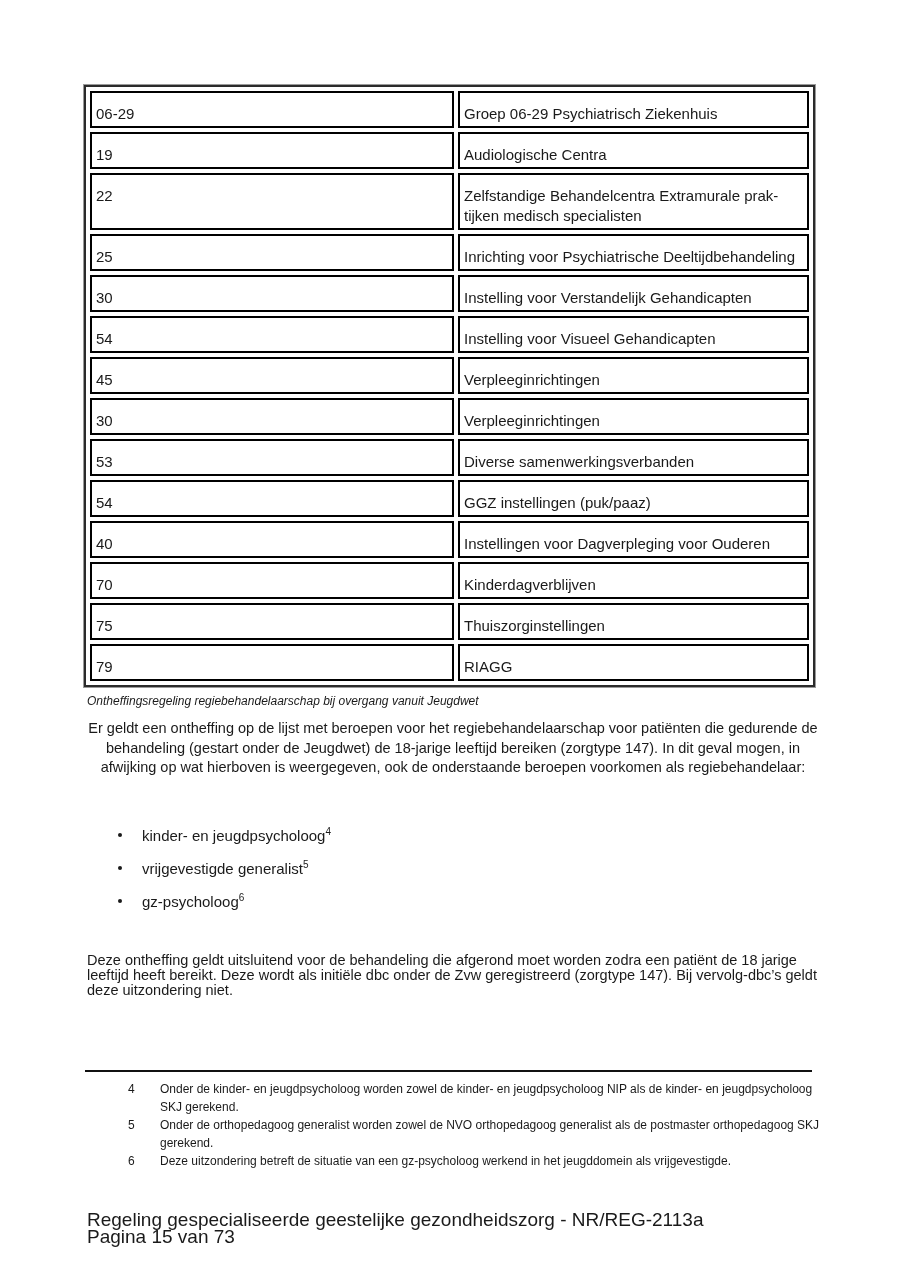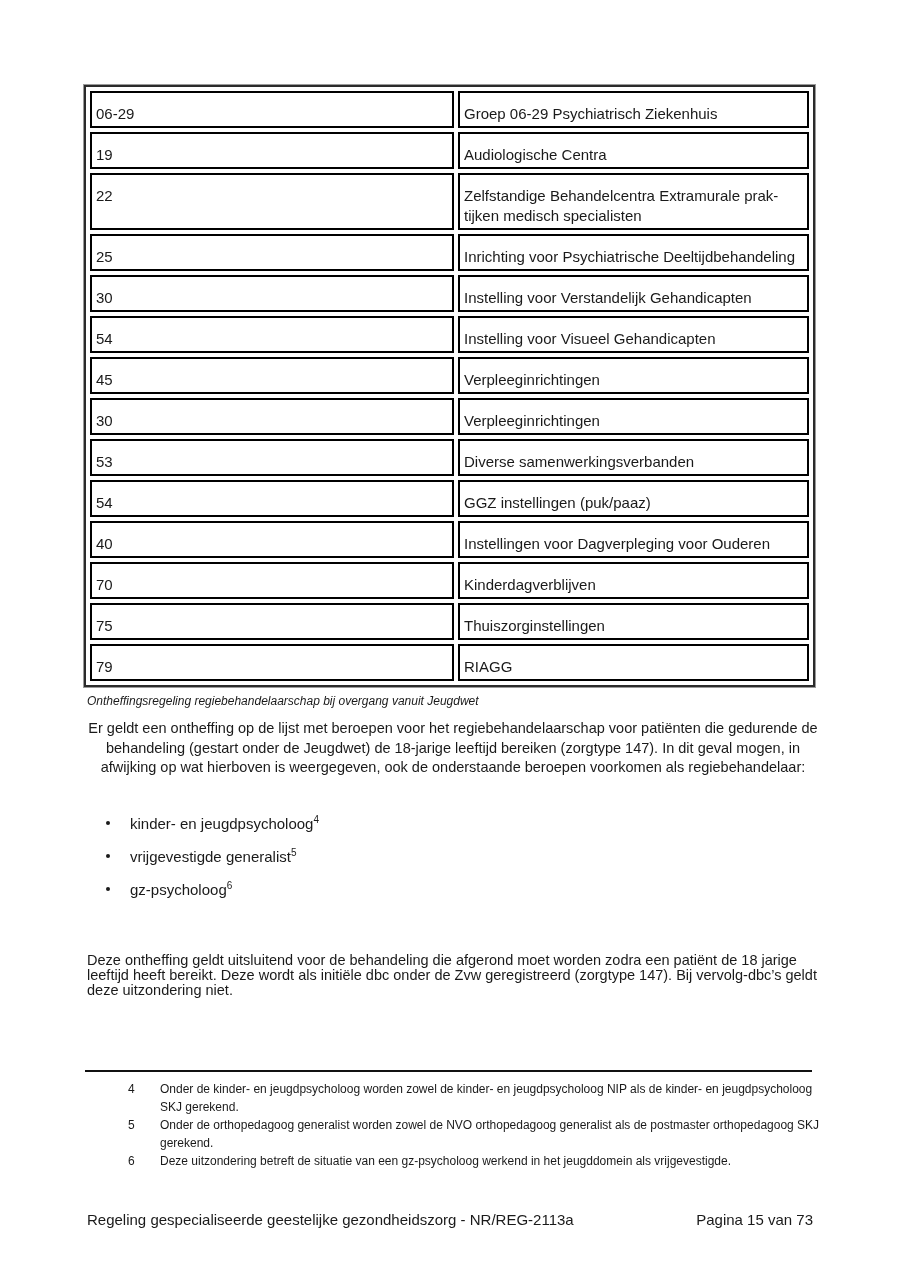--- a/index.html
+++ b/index.html
@@ -60,21 +60,21 @@
     font-size: 14.5px;
     line-height: 19.5px;
     text-align: center;
   }
   .bullet-list {
     position: absolute;
     top: 814px;
     left: 104px;
     width: 650px;
     list-style: none;
-    margin: 0;
+    margin: 12px;
     padding: 0;
   }
   .bullet-list li {
     position: relative;
     padding-left: 26px;
     margin-bottom: 13px;
     font-size: 15px;
     line-height: 20px;
   }
   .bullet-dot {
@@ -129,22 +129,23 @@
   }
 
   
   .page-footer {
     position: absolute;
     top: 1211px;
     left: 87px;
     width: 726px;
     display: flex;
     justify-content: space-between;
-    font-size: 15px;
+    font-size: 19px;
     line-height: 17px;
+    flex-direction: column;
   }
 </style>
 </head>
 <body>
 
 <div class="page">
 
   <div class="inst-table-wrap">
     <table class="inst-table">
       <tbody id="table-body">

